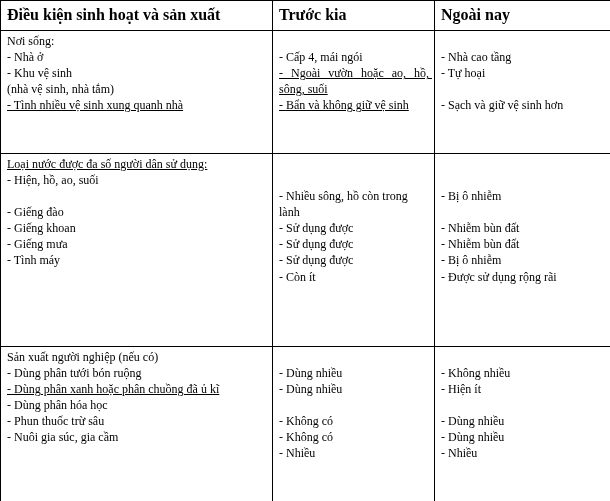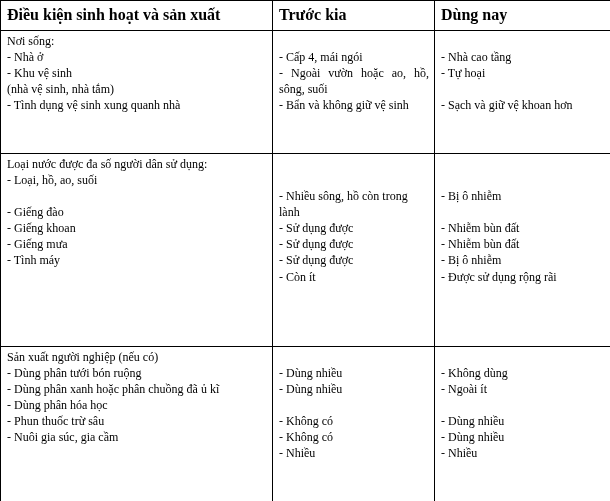--- a/index.html
+++ b/index.html
@@ -52,20 +52,21 @@
     display: block;
   }
   .line {
     display: block;
     white-space: pre-wrap;
   }
   
   .line.justify {
     text-align: justify;
     text-align-last: left;
+    text-decoration: underline;
   }
   .line.spacer {
     visibility: hidden;
   }
   
   tr.row-living td { height: 123px; }
   tr.row-water td { height: 193px; }
   tr.row-farming td { height: 155px; }
 </style>
 </head>
@@ -75,57 +76,57 @@
   <table class="comparison-table">
     <colgroup>
       <col class="c1">
       <col class="c2">
       <col class="c3">
     </colgroup>
     <thead>
       <tr>
         <th>Điều kiện sinh hoạt và sản xuất</th>
         <th>Trước kia</th>
-        <th>Dùng nay</th>
+        <th>Ngoài nay</th>
       </tr>
     </thead>
     <tbody>
       <tr class="row-living">
         <td>
           <span class="cell-lines">
               <span class="line">Nơi sống:</span>
               <span class="line">- Nhà ở</span>
               <span class="line">- Khu vệ sinh</span>
               <span class="line">(nhà vệ sinh, nhà tắm)</span>
-              <span class="line justify">- Tình dụng vệ sinh xung quanh nhà</span>
+              <span class="line justify">- Tình nhiều vệ sinh xung quanh nhà</span>
             </span>
         </td>
         <td>
           <span class="cell-lines">
               <span class="line spacer">&nbsp;</span>
               <span class="line">- Cấp 4, mái ngói</span>
               <span class="line justify">- Ngoài vườn hoặc ao, hồ, sông, suối</span>
               <span class="line justify">- Bẩn và không giữ vệ sinh</span>
             </span>
         </td>
         <td>
           <span class="cell-lines">
               <span class="line spacer">&nbsp;</span>
               <span class="line">- Nhà cao tầng</span>
               <span class="line">- Tự hoại</span>
               <span class="line spacer">&nbsp;</span>
-              <span class="line">- Sạch và giữ vệ khoan hơn</span>
+              <span class="line">- Sạch và giữ vệ sinh hơn</span>
             </span>
         </td>
       </tr>
       <tr class="row-water">
         <td>
           <span class="cell-lines">
               <span class="line justify">Loại nước được đa số người dân sử dụng:</span>
-              <span class="line">- Loại, hồ, ao, suối</span>
+              <span class="line">- Hiện, hồ, ao, suối</span>
               <span class="line spacer">&nbsp;</span>
               <span class="line">- Giếng đào</span>
               <span class="line">- Giếng khoan</span>
               <span class="line">- Giếng mưa</span>
               <span class="line">- Tình máy</span>
             </span>
         </td>
         <td>
           <span class="cell-lines">
               <span class="line spacer">&nbsp;</span>
@@ -168,22 +169,22 @@
               <span class="line">- Dùng nhiều</span>
               <span class="line spacer">&nbsp;</span>
               <span class="line">- Không có</span>
               <span class="line">- Không có</span>
               <span class="line">- Nhiều</span>
             </span>
         </td>
         <td>
           <span class="cell-lines">
               <span class="line spacer">&nbsp;</span>
-              <span class="line">- Không dùng</span>
-              <span class="line">- Ngoài ít</span>
+              <span class="line">- Không nhiều</span>
+              <span class="line">- Hiện ít</span>
               <span class="line spacer">&nbsp;</span>
               <span class="line">- Dùng nhiều</span>
               <span class="line">- Dùng nhiều</span>
               <span class="line">- Nhiều</span>
             </span>
         </td>
       </tr>
     </tbody>
   </table>
 </div>

